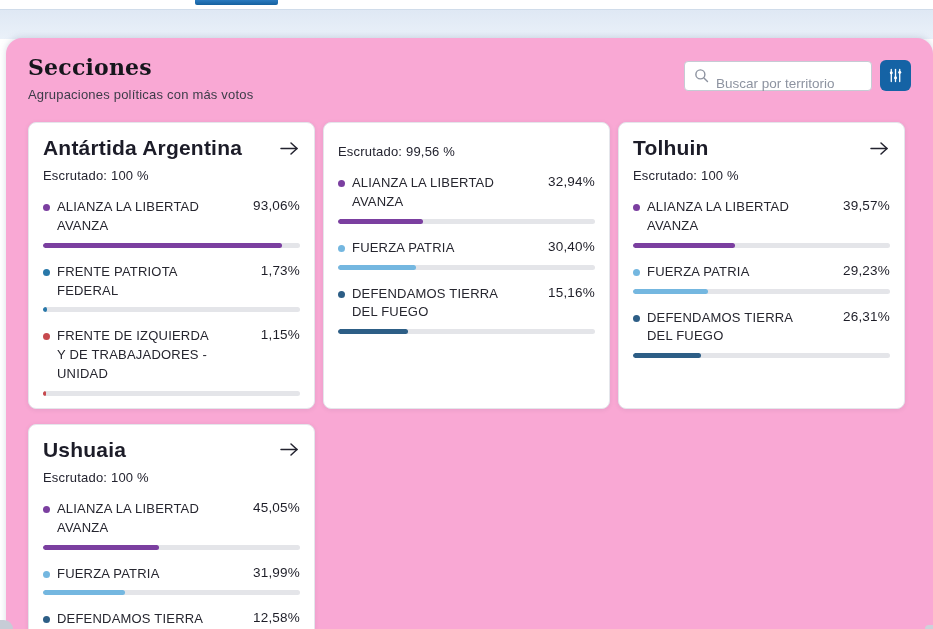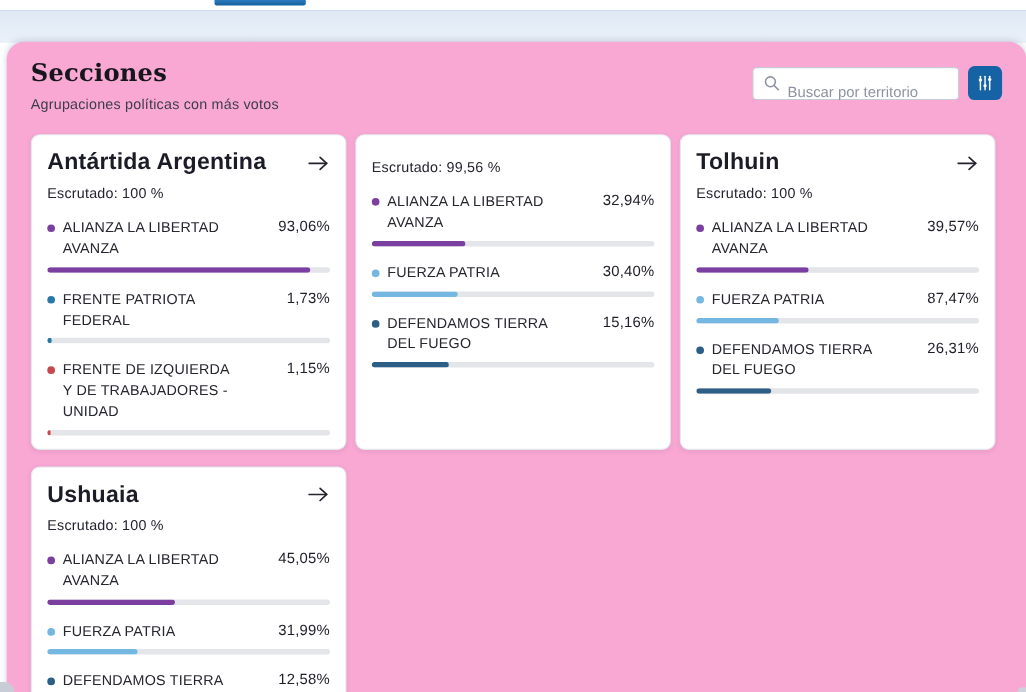--- a/index.html
+++ b/index.html
@@ -213,21 +213,21 @@
       <div class="fill" style="width: 39.57%; background: rgb(123, 63, 160);"></div>
     </div>
   </div>
 
   <div class="party">
     <div class="party-row">
       <div class="party-name">
         <span class="bullet" style="background: rgb(116, 183, 224);"></span>
         <span>FUERZA PATRIA</span>
       </div>
-      <span class="party-pct">87,47%</span>
+      <span class="party-pct">29,23%</span>
     </div>
     <div class="track">
       <div class="fill" style="width: 29.23%; background: rgb(116, 183, 224);"></div>
     </div>
   </div>
 
   <div class="party">
     <div class="party-row">
       <div class="party-name">
         <span class="bullet" style="background: rgb(45, 94, 134);"></span>

